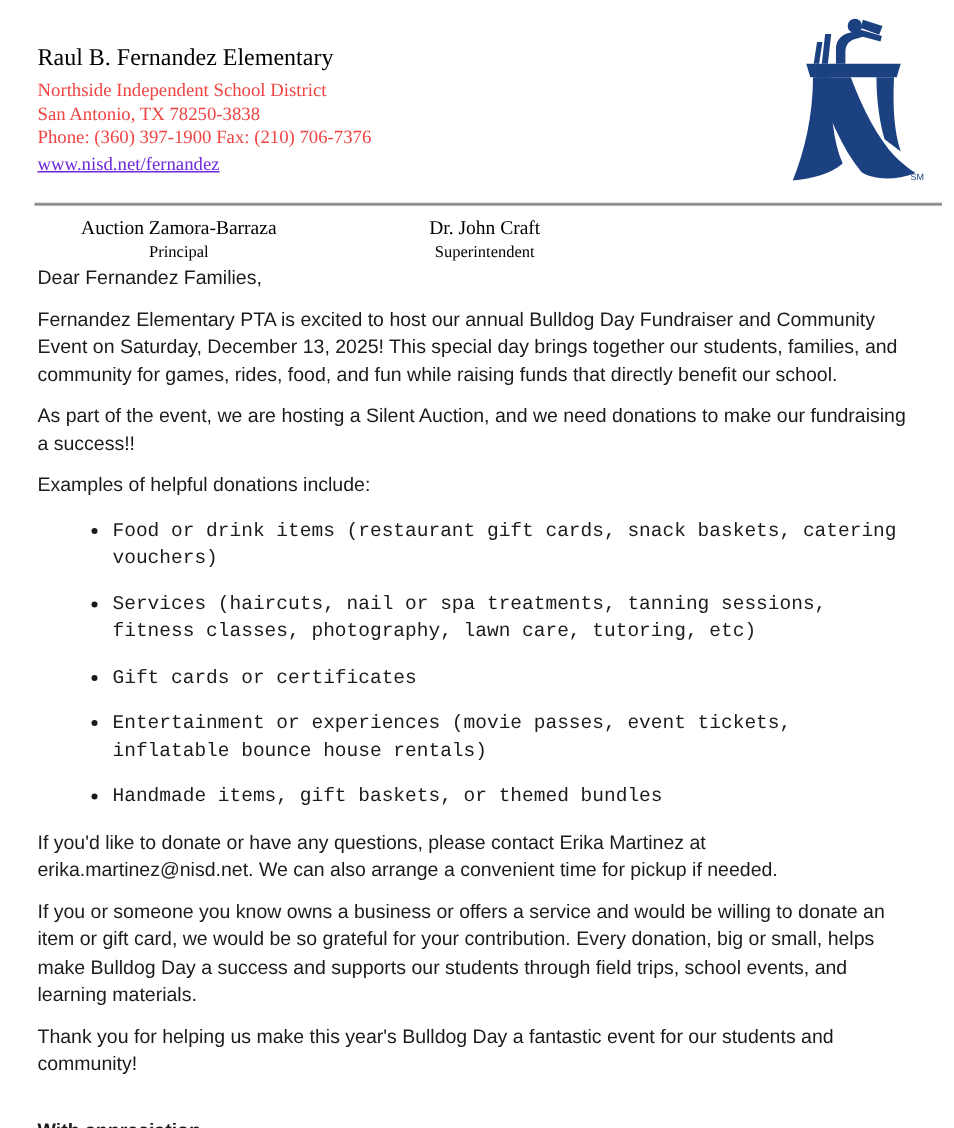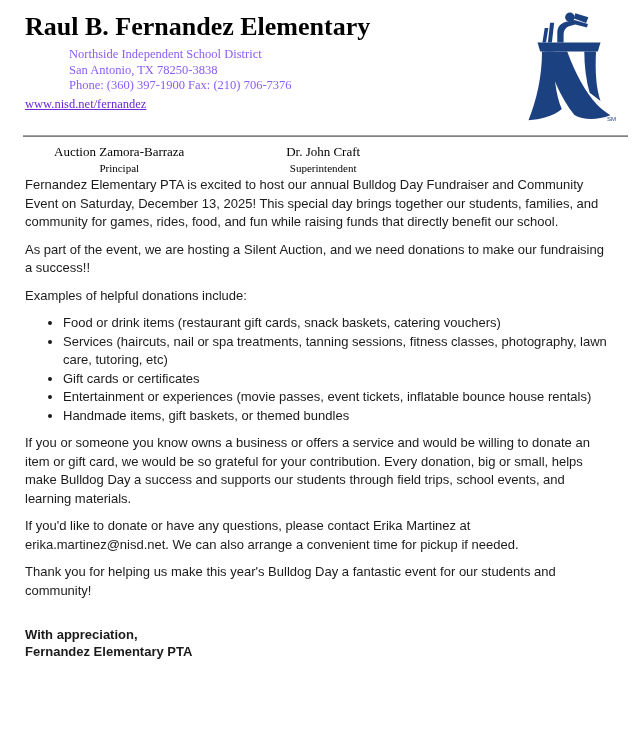--- a/index.html
+++ b/index.html
@@ -5,42 +5,42 @@
   * { margin:0; padding:0; box-sizing:border-box; }
   html,body { background:#ffffff; }
   .page {
     width:636px; height:752px; background:#ffffff; overflow:hidden;
     position:relative; margin:0 auto;
     font-family:"Liberation Sans", sans-serif; color:#1b1b1b;
   }
   
   .letterhead { display:flex; justify-content:space-between; padding:10px 22px 0 25px; }
   .head-left { font-family:"Liberation Serif", serif; }
-  .school-name { font-family:"Liberation Serif", serif; font-size:26px; font-weight:700; margin:2px 0 5px 0; color:#000; }
-  .addr { font-size:12.5px; line-height:15.5px; color:#8b5cf6;margin-left:44px; }
+  .school-name { font-family:"Liberation Serif", serif; font-size:16px; font-weight:400; margin:20px 0 5px 0; color:#000; }
+  .addr { font-size:12.5px; line-height:15.5px; color:#ef4444; }
   .site-link { font-size:12.5px; line-height:15.5px; color:#6d28d9; text-decoration:underline; display:inline-block; }
   .logo { position:relative; width:90px; height:118px; flex:0 0 auto; margin-top:0px; }
   .logo svg { display:block; }
   .logo-sm { position:absolute; right:-2px; bottom:6px; font-size:6px; color:#1b4181; font-family:"Liberation Sans",sans-serif; }
   
   .divider { height:2px; margin:7px 8px 0 23px; background:linear-gradient(#b4b4b4,#6e6e6e); border:0; }
   
   .staff-row { display:flex; margin-top:6px; padding:0 10px 0 8px; font-family:"Liberation Serif", serif; color:#000; }
   .staff-col { text-align:center; }
   .staff-col.c1 { width:36%; }
   .staff-col.c2 { width:34%; }
   .staff-col.c3 { width:30%; }
   .staff-name { font-size:13px; line-height:17px; }
   .staff-title { font-size:11px; line-height:16px; white-space:pre; }
   
   .letter { padding:0 24px 0 25px; font-size:13px; line-height:18.5px; }
   .date-line { text-align:right; margin:42px -16px 13px 0; font-size:13.2px; }
   .letter p { margin:0 0 9px 0; }
   .letter ul { margin:0 0 9px 0; padding-left:38px; }
-  .letter li { margin:0; }
+  .letter li { margin:12px;font-family:Liberation Mono, monospace; }
   .closing { margin-top:27px; font-weight:bold; font-size:13px; line-height:16.5px; }
 </style>
 </head>
 <body>
 
 <div class="page">
 
   <header class="letterhead">
     <div class="head-left">
       <h1 class="school-name">Raul B. Fernandez Elementary</h1>
@@ -81,38 +81,39 @@
       <div class="staff-title">Principal</div>
     </div>
     <div class="staff-col c3">
       <div class="staff-name">Dr. John Craft</div>
       <div class="staff-title">Superintendent</div>
     </div>
   </div>
 
   <div class="letter">
 
+    <p>Dear Fernandez Families,</p>
 
     <p>Fernandez Elementary PTA is excited to host our annual Bulldog Day Fundraiser and Community Event on Saturday, December 13, 2025! This special day brings together our students, families, and community for games, rides, food, and fun while raising funds that directly benefit our school.</p>
 
     <p>As part of the event, we are hosting a Silent Auction, and we need donations to make our fundraising a success!!</p>
 
     <p>Examples of helpful donations include:</p>
 
     <ul>
       <li>Food or drink items (restaurant gift cards, snack baskets, catering vouchers)</li>
       <li>Services (haircuts, nail or spa treatments, tanning sessions, fitness classes, photography, lawn care, tutoring, etc)</li>
       <li>Gift cards or certificates</li>
       <li>Entertainment or experiences (movie passes, event tickets, inflatable bounce house rentals)</li>
       <li>Handmade items, gift baskets, or themed bundles</li>
     </ul>
 
+    <p>If you'd like to donate or have any questions, please contact Erika Martinez at erika.martinez@nisd.net. We can also arrange a convenient time for pickup if needed.</p>
+
     <p>If you or someone you know owns a business or offers a service and would be willing to donate an item or gift card, we would be so grateful for your contribution. Every donation, big or small, helps make Bulldog Day a success and supports our students through field trips, school events, and learning materials.</p>
-
-    <p>If you'd like to donate or have any questions, please contact Erika Martinez at erika.martinez@nisd.net. We can also arrange a convenient time for pickup if needed.</p>
 
     <p>Thank you for helping us make this year's Bulldog Day a fantastic event for our students and community!</p>
 
     <div class="closing">
       <div>With appreciation,</div>
       <div>Fernandez Elementary PTA</div>
     </div>
   </div>
 
 </div>

